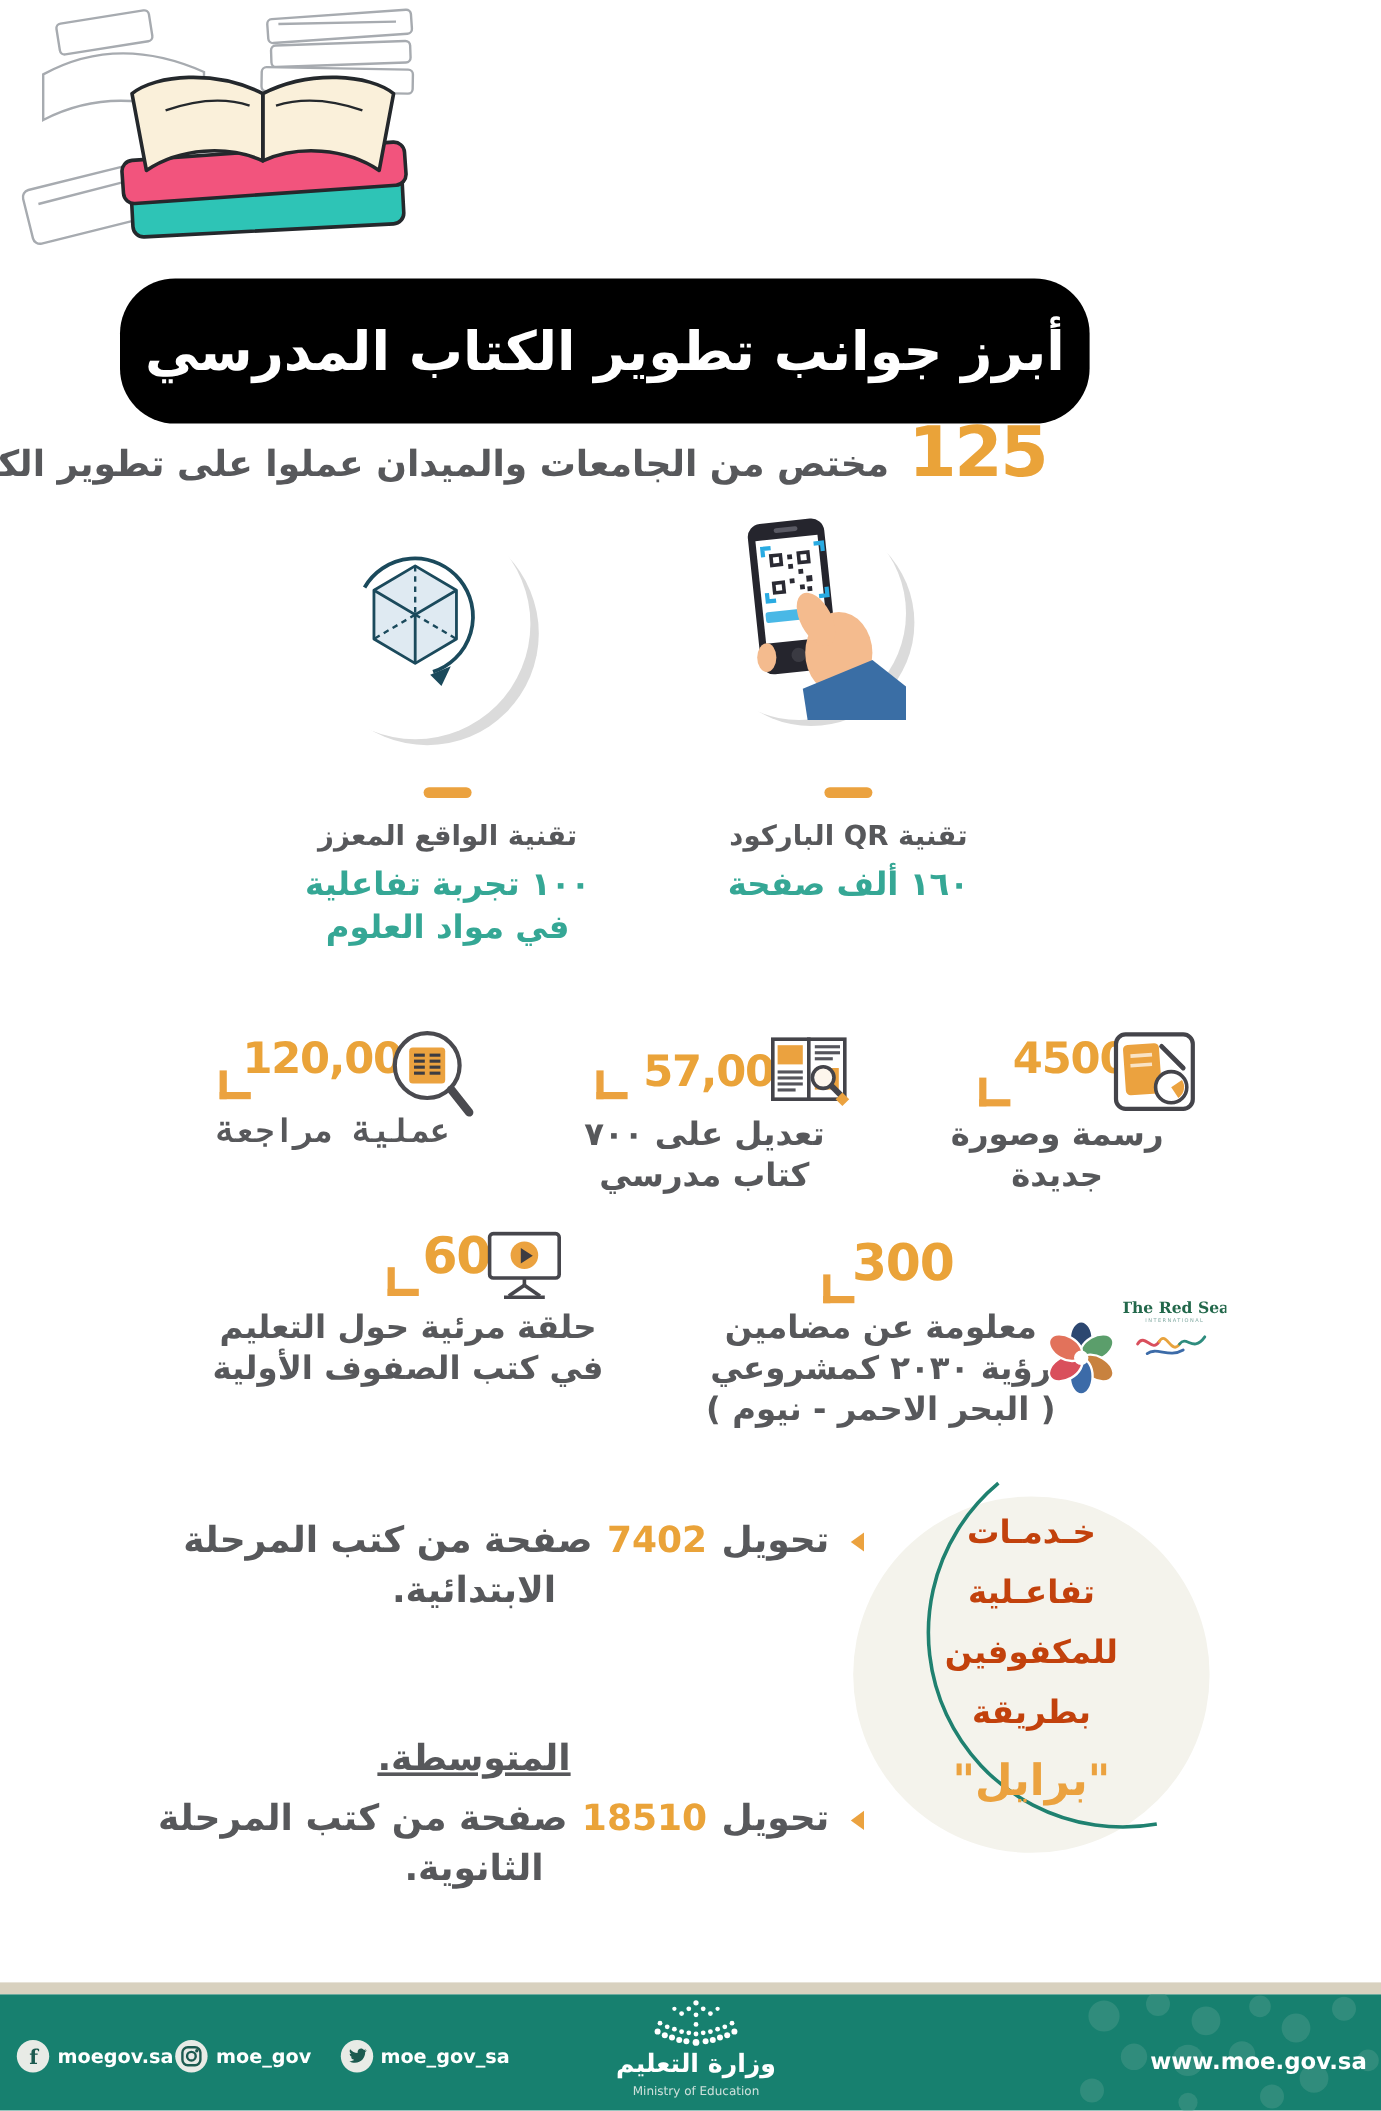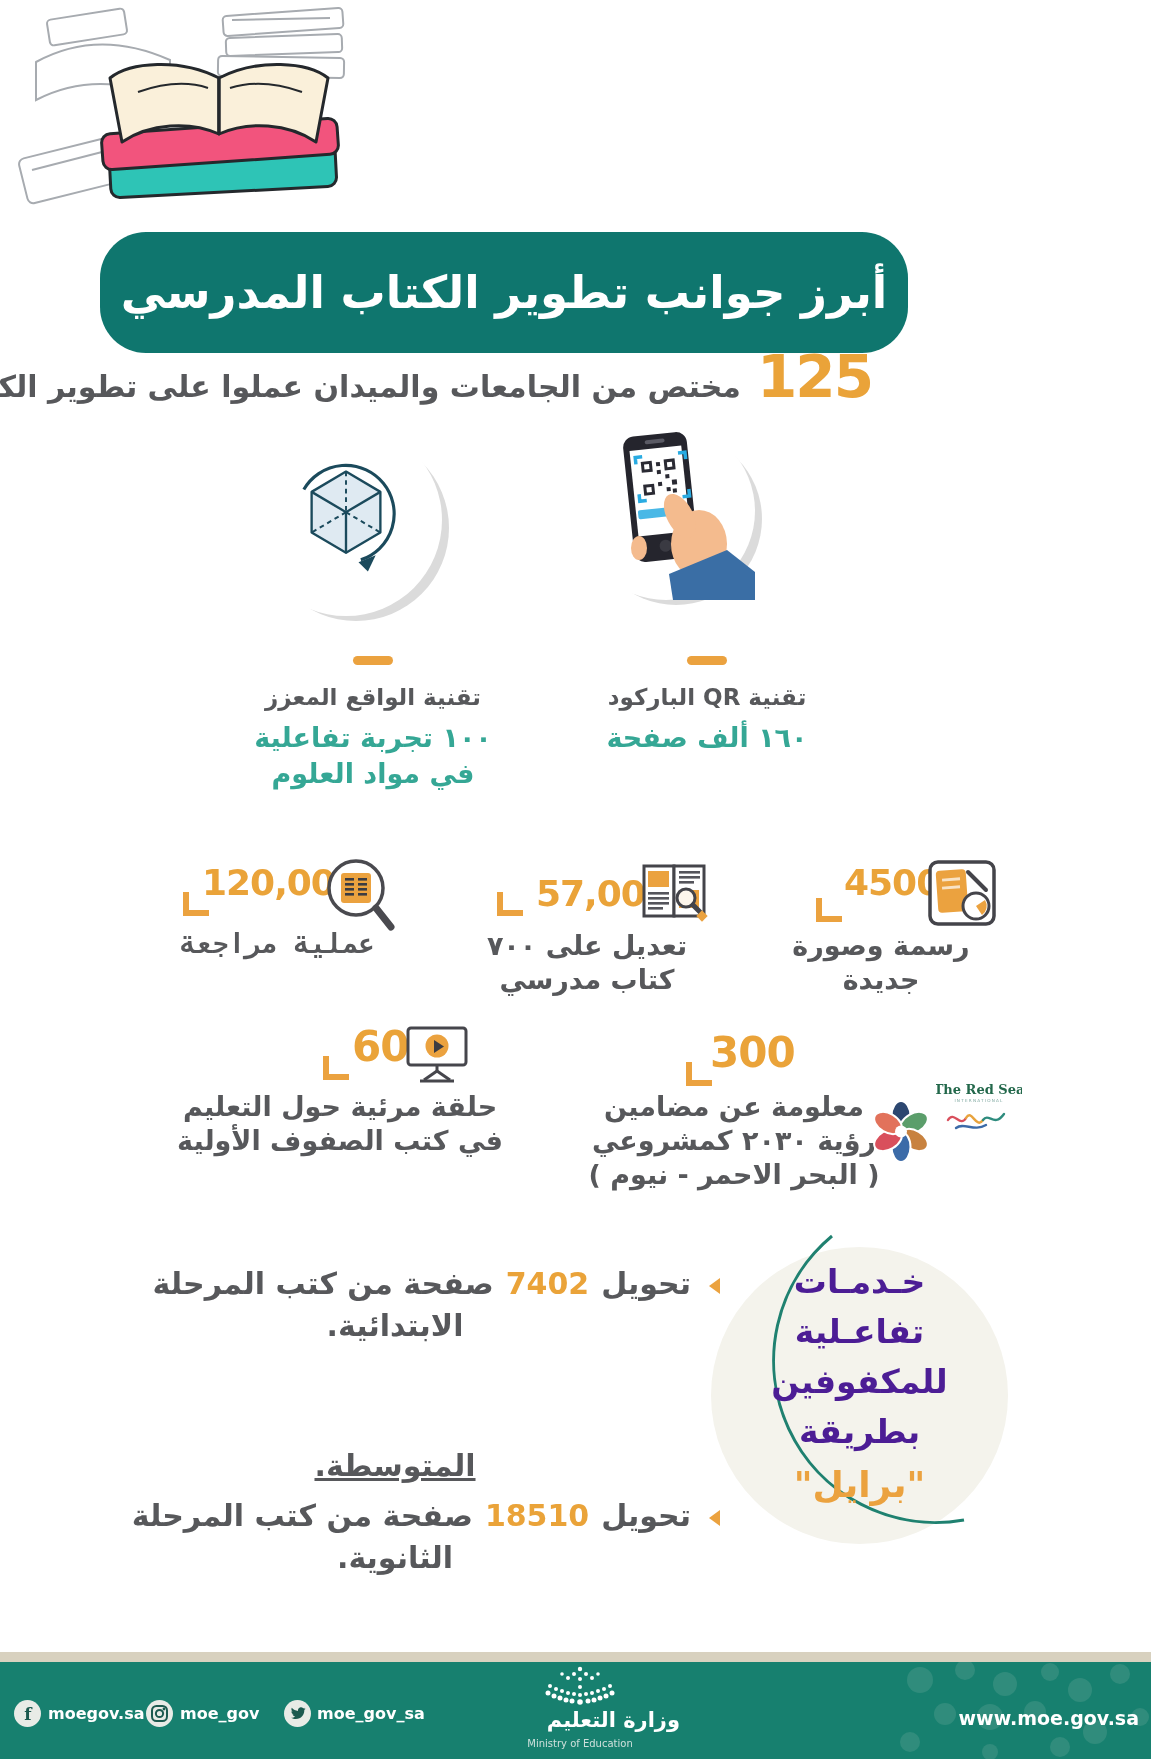--- a/index.html
+++ b/index.html
@@ -1,20 +1,20 @@
 <!DOCTYPE html>
 <html lang="ar"><head>
 <meta charset="utf-8">
 <style>
   html,body{margin:0;padding:0;background:#ffffff;}
   #stage{position:relative;width:1151px;height:1759px;background:#ffffff;overflow:hidden;
          font-family:"DejaVu Sans",sans-serif;}
   .abs{position:absolute;}
   
-  .banner{left:100px;top:232px;width:808px;height:121px;background:#0f766e;border-radius:46px;
+  .banner{left:100px;top:232px;width:808px;height:121px;background:#000000;border-radius:46px;
           display:flex;align-items:center;justify-content:center;}
   .banner h1{margin:0;color:#ffffff;font-size:45px;font-weight:bold;direction:rtl;}
   
   .intro{left:150px;top:343px;width:722px;height:80px;direction:rtl;display:flex;
          align-items:baseline;justify-content:flex-start;gap:16px;white-space:nowrap;}
   .intro .num{color:#EAA339;font-size:58px;font-weight:bold;letter-spacing:-2px;}
   .intro .txt{color:#57585B;font-size:30px;font-weight:bold;}
   
   .fcircle{background:#fff;border-radius:50%;box-shadow:10px 8px 0 -3px #DBDBDB;
            display:flex;align-items:center;justify-content:center;}
@@ -31,29 +31,29 @@
   .conv{left:70px;width:650px;text-align:right;direction:rtl;color:#57585B;
         font-size:30px;font-weight:bold;white-space:nowrap;}
   .conv .cnum{color:#EAA339;margin:0 8px;}
   .conv .cword{margin:0 4px;}
   .bullet{display:inline-block;width:0;height:0;border-top:8px solid transparent;
           border-bottom:8px solid transparent;border-right:11px solid #EBA23F;margin-left:14px;}
   .convtail{left:70px;width:650px;text-align:center;direction:rtl;color:#57585B;
             font-size:30px;font-weight:bold;}
   
   .bcircle{left:711px;top:1247px;width:297px;height:297px;border-radius:50%;background:#F4F3EC;}
-  .bline{width:297px;left:711px;text-align:center;color:#4c1d95;font-size:33px;font-weight:bold;direction:rtl;}
+  .bline{width:297px;left:711px;text-align:center;color:#c2410c;font-size:27px;font-weight:bold;direction:rtl;}
   .bhl{color:#EBA23F;font-size:36px;}
   
   .strip{left:0;top:1652px;width:1151px;height:10px;background:#D8D1BF;}
   .fbar{left:0;top:1662px;width:1151px;height:97px;background:#17806F;}
   .soc{width:27px;height:27px;border-radius:50%;background:#E8EBE6;display:flex;
        align-items:center;justify-content:center;top:1700px;}
   .shandle{color:#ffffff;font-size:16px;font-weight:bold;top:1704px;}
-  .ministry-ar{left:480px;width:200px;top:1708px;text-align:right;color:#ffffff;
+  .ministry-ar{left:480px;width:200px;top:1708px;text-align:center;color:#ffffff;
                font-size:21px;font-weight:bold;direction:rtl;}
   .ministry-en{left:480px;width:200px;top:1738px;text-align:center;color:#CFE0DC;font-size:10px;}
   .site{right:12px;top:1707px;color:#ffffff;font-size:19px;font-weight:bold;}
 </style>
 </head>
 <body>
 
 <div id="stage">
 
   <svg class="abs" style="left:18px;top:0" width="390" height="235" viewBox="0 0 390 235">

